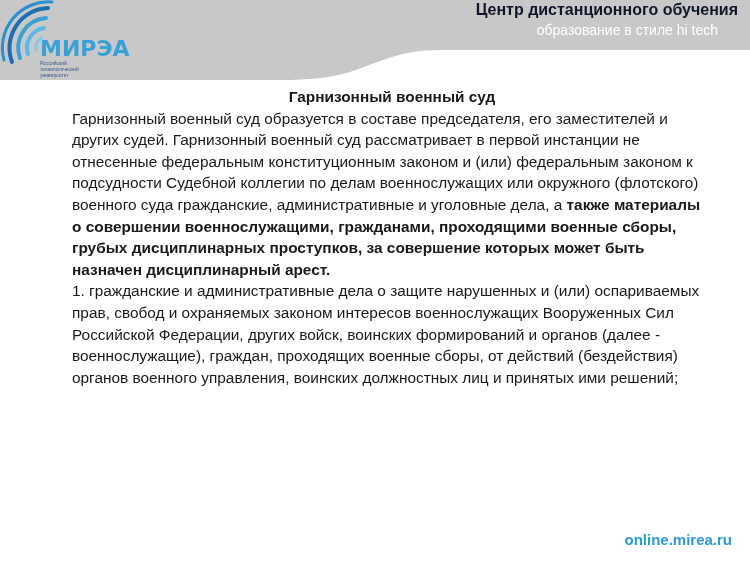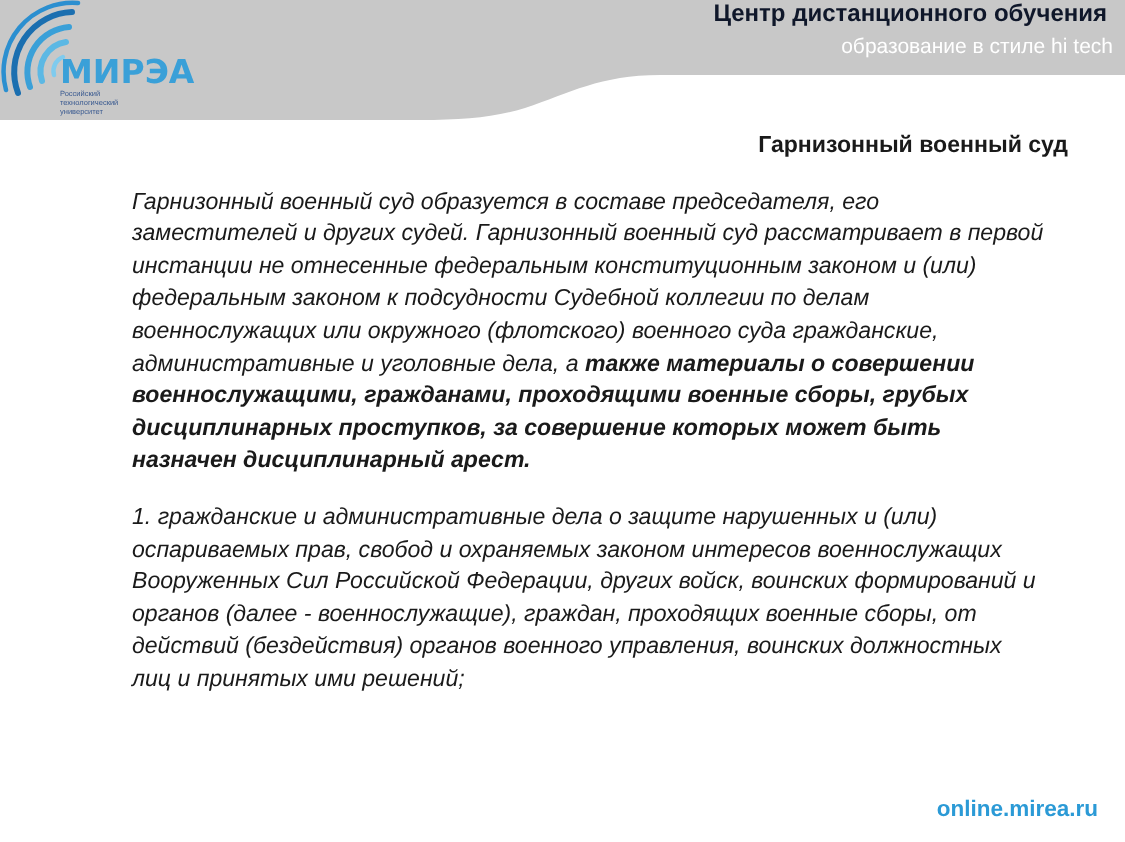--- a/index.html
+++ b/index.html
@@ -4,25 +4,25 @@
 <style>
   html, body { margin:0; padding:0; }
   body { width:750px; height:561px; background:#ffffff; position:relative; overflow:hidden;
          font-family:"Liberation Sans", sans-serif; }
   .banner { position:absolute; left:0; top:0; width:750px; height:82px; }
   .logo { position:absolute; left:0; top:0; width:140px; height:80px; }
   .logo-text { position:absolute; left:40px; top:36px; font-family:"DejaVu Sans", sans-serif;
                font-weight:bold; font-size:22px; color:#3aa0d8; letter-spacing:0px; }
   .logo-sub { position:absolute; left:40px; top:60px; font-size:5px; line-height:6px; color:#3a5a90; width:60px; }
   .hdr-title { position:absolute; right:12px; top:1px; font-size:16px; font-weight:bold; color:#0f172a; white-space:nowrap; }
-  .hdr-sub { position:absolute; right:8px; top:22px; font-size:14px; color:#ffffff; white-space:nowrap; }
+  .hdr-sub { position:absolute; right:32px; top:22px; font-size:14px; color:#ffffff; white-space:nowrap; }
   .content { position:absolute; left:72px; top:86px; width:640px; font-family:"Liberation Sans", sans-serif;
              font-size:15.4px; line-height:21.6px; color:#1a1a1a; }
-  .heading { text-align:right; font-weight:bold; }
-  .para { margin:16px;font-style:italic; }
+  .heading { text-align:center; font-weight:bold; }
+  .para { margin:0; }
   .para b { font-weight:bold; }
   .footer-link { position:absolute; right:18px; top:531px; font-size:15px; font-weight:bold; color:#2b9ad6; }
 </style>
 </head>
 <body>
 
 <svg class="banner" viewBox="0 0 750 82" width="750" height="82">
   <path d="M0,0 H750 V50 H440 C400,50 380,62 350,72 C330,78 310,80 280,80 H0 Z" fill="#c8c8c8"></path>
 </svg>
 

